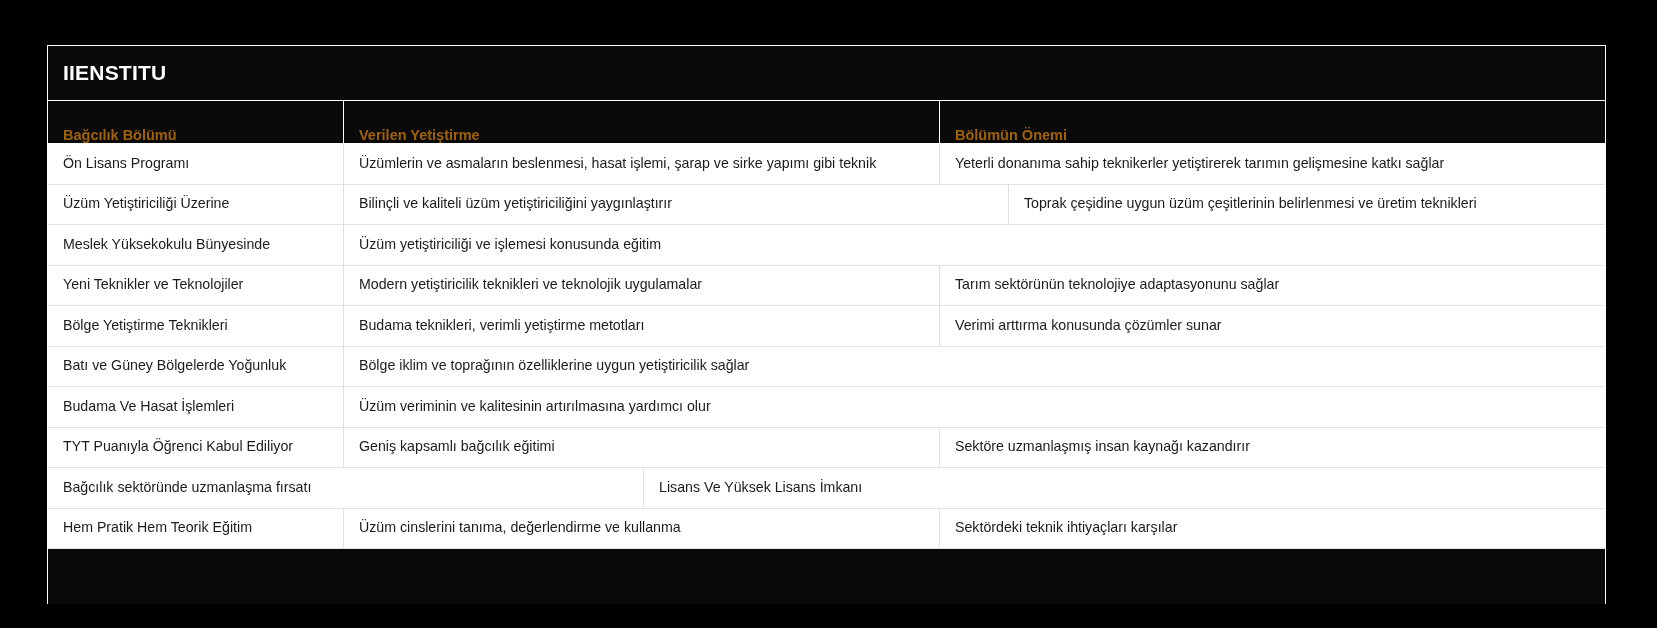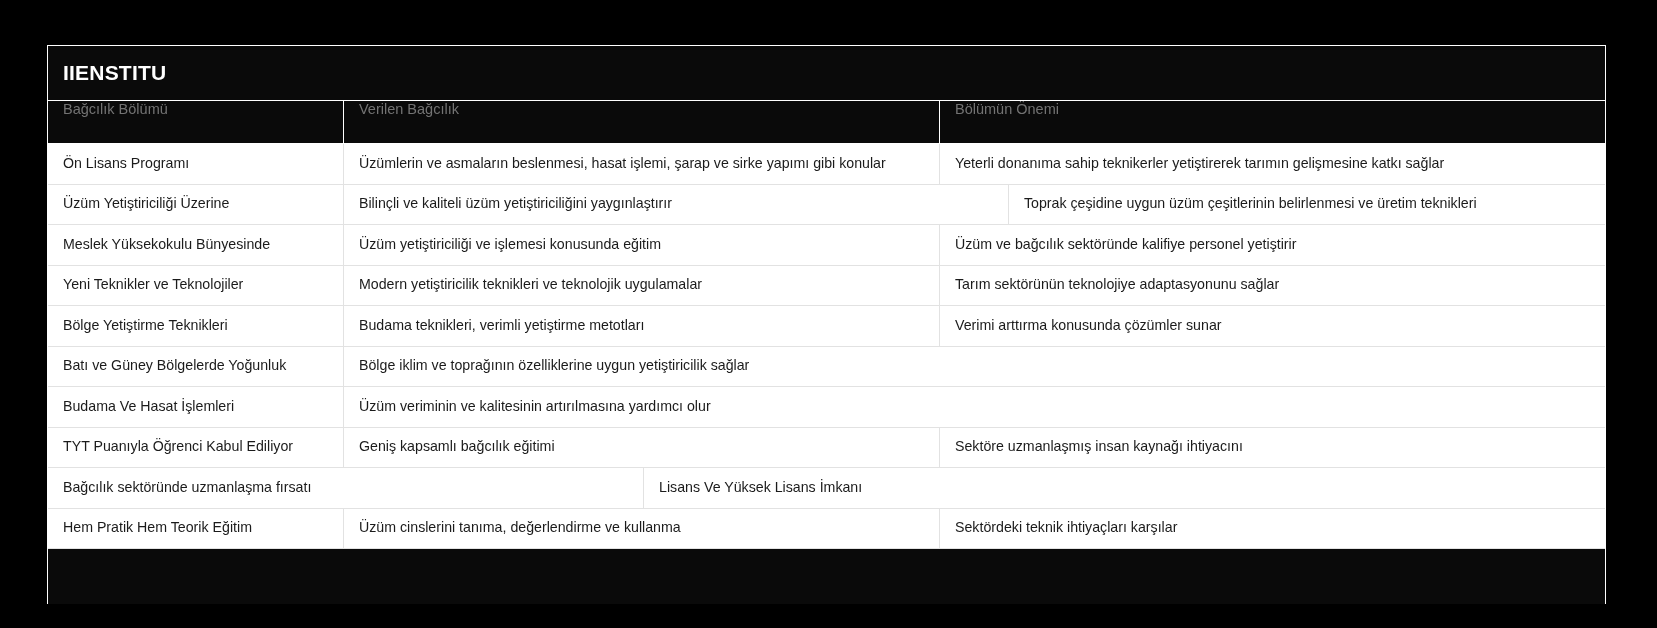--- a/index.html
+++ b/index.html
@@ -56,25 +56,25 @@
   
   .header-row {
     display: flex;
     height: 43px;
     background: #0a0a0a;
     border-bottom: 1px solid #ffffff;
   }
 
   .header-cell {
     display: flex;
-    align-items: flex-start;
+    align-items: flex-end;
     padding-left: 15px;
-    color: #737373;
+    color: #a16207;
     font-size: 14.5px;
-    font-weight: normal;
+    font-weight: bold;
     border-right: 1px solid #ffffff;
     overflow: hidden;
     white-space: nowrap;
   }
   .header-cell:last-child { border-right: none; }
 
   
   .col-0 { width: 296px; flex: 0 0 296px; }
   .col-1 { width: 596px; flex: 0 0 596px; }
   .col-2 { width: 665px; flex: 0 0 665px; }
@@ -115,45 +115,44 @@
 
     <div class="brand-bar">
       <span class="brand-title">IIENSTITU</span>
     </div>
 
     <div class="header-row">
       <div class="header-cell col-0">
         <span>Bağcılık Bölümü</span>
       </div>
       <div class="header-cell col-1">
-        <span>Verilen Bağcılık</span>
+        <span>Verilen Yetiştirme</span>
       </div>
       <div class="header-cell col-2">
         <span>Bölümün Önemi</span>
       </div>
     </div>
 
     <div class="table-body">
 
       <div class="data-row">
         <div class="data-cell col-0">Ön Lisans Programı</div>
-        <div class="data-cell col-1">Üzümlerin ve asmaların beslenmesi, hasat işlemi, şarap ve sirke yapımı gibi konular</div>
+        <div class="data-cell col-1">Üzümlerin ve asmaların beslenmesi, hasat işlemi, şarap ve sirke yapımı gibi teknik</div>
         <div class="data-cell col-2">Yeterli donanıma sahip teknikerler yetiştirerek tarımın gelişmesine katkı sağlar</div>
       </div>
 
       <div class="data-row">
         <div class="data-cell col-0">Üzüm Yetiştiriciliği Üzerine</div>
         <div class="data-cell col-2">Bilinçli ve kaliteli üzüm yetiştiriciliğini yaygınlaştırır</div>
         <div class="data-cell col-1">Toprak çeşidine uygun üzüm çeşitlerinin belirlenmesi ve üretim teknikleri</div>
       </div>
 
       <div class="data-row">
         <div class="data-cell col-0">Meslek Yüksekokulu Bünyesinde</div>
         <div class="data-cell col-1">Üzüm yetiştiriciliği ve işlemesi konusunda eğitim</div>
-        <div class="data-cell col-2">Üzüm ve bağcılık sektöründe kalifiye personel yetiştirir</div>
       </div>
 
       <div class="data-row">
         <div class="data-cell col-0">Yeni Teknikler ve Teknolojiler</div>
         <div class="data-cell col-1">Modern yetiştiricilik teknikleri ve teknolojik uygulamalar</div>
         <div class="data-cell col-2">Tarım sektörünün teknolojiye adaptasyonunu sağlar</div>
       </div>
 
       <div class="data-row">
         <div class="data-cell col-0">Bölge Yetiştirme Teknikleri</div>
@@ -167,21 +166,21 @@
       </div>
 
       <div class="data-row">
         <div class="data-cell col-0">Budama Ve Hasat İşlemleri</div>
         <div class="data-cell col-2">Üzüm veriminin ve kalitesinin artırılmasına yardımcı olur</div>
       </div>
 
       <div class="data-row">
         <div class="data-cell col-0">TYT Puanıyla Öğrenci Kabul Ediliyor</div>
         <div class="data-cell col-1">Geniş kapsamlı bağcılık eğitimi</div>
-        <div class="data-cell col-2">Sektöre uzmanlaşmış insan kaynağı ihtiyacını</div>
+        <div class="data-cell col-2">Sektöre uzmanlaşmış insan kaynağı kazandırır</div>
       </div>
 
       <div class="data-row">
         <div class="data-cell col-1">Bağcılık sektöründe uzmanlaşma fırsatı</div>
         <div class="data-cell col-0">Lisans Ve Yüksek Lisans İmkanı</div>
       </div>
 
       <div class="data-row">
         <div class="data-cell col-0">Hem Pratik Hem Teorik Eğitim</div>
         <div class="data-cell col-1">Üzüm cinslerini tanıma, değerlendirme ve kullanma</div>

